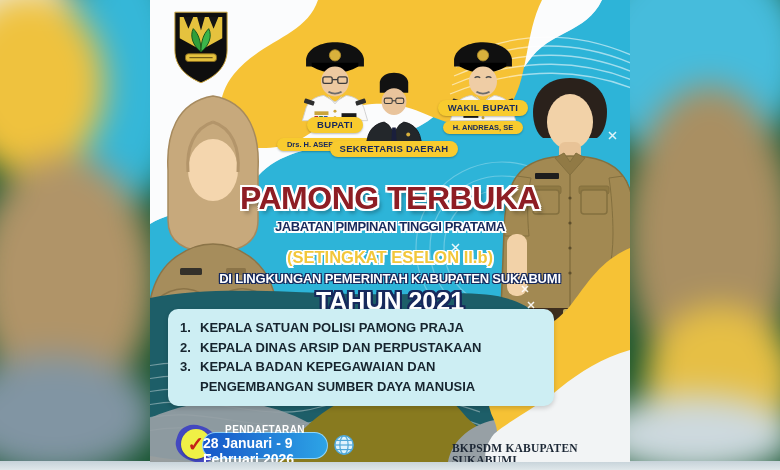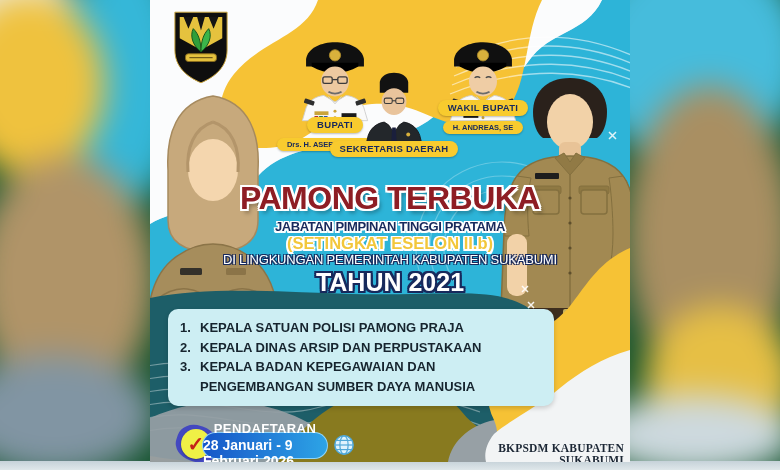--- a/index.html
+++ b/index.html
@@ -34,24 +34,24 @@
   .headline{position:absolute;left:0;top:182px;width:480px;text-align:center;
             z-index:6;line-height:1.05;}
   .hl-title{font-size:32px;font-weight:bold;letter-spacing:-.5px;
      color:var(--c-title-red,#8e1d24);
      text-shadow:-2px -2px 0 #fff,2px -2px 0 #fff,-2px 2px 0 #fff,2px 2px 0 #fff,
        -2px 0 0 #fff,2px 0 0 #fff,0 -2px 0 #fff,0 2px 0 #fff,3px 4px 4px rgba(0,0,0,.35);}
   .hl-l1{font-size:13px;font-weight:bold;letter-spacing:-.4px;margin-top:4px;
      color:var(--c-navy,#17295c);
      text-shadow:-1.5px -1.5px 0 #fff,1.5px -1.5px 0 #fff,-1.5px 1.5px 0 #fff,
        1.5px 1.5px 0 #fff,-1.5px 0 0 #fff,1.5px 0 0 #fff,0 -1.5px 0 #fff,0 1.5px 0 #fff;}
-  .hl-l2{font-size:16.5px;font-weight:bold;margin-top:2px;color:#f2c73b;
+  .hl-l2{font-size:16.5px;font-weight:bold;margin-top:16px;color:#f2c73b;
      text-shadow:-1.5px -1.5px 0 #fff,1.5px -1.5px 0 #fff,-1.5px 1.5px 0 #fff,
        1.5px 1.5px 0 #fff,-1.5px 0 0 #fff,1.5px 0 0 #fff,0 -1.5px 0 #fff,0 1.5px 0 #fff;}
-  .hl-l3{font-size:13px;font-weight:normal;letter-spacing:-.2px;color:#fff;
+  .hl-l3{font-size:13px;font-weight:bold;letter-spacing:-.2px;margin-top:5px;color:#fff;
      text-shadow:-1.2px -1.2px 0 var(--c-navy,#17295c),1.2px -1.2px 0 var(--c-navy,#17295c),
        -1.2px 1.2px 0 var(--c-navy,#17295c),1.2px 1.2px 0 var(--c-navy,#17295c);text-align:center;}
   .hl-l4{font-size:25px;font-weight:bold;margin-top:3px;color:#fff;
      text-shadow:-2px -2px 0 var(--c-navy,#17295c),2px -2px 0 var(--c-navy,#17295c),
        -2px 2px 0 var(--c-navy,#17295c),2px 2px 0 var(--c-navy,#17295c),
        0 -2px 0 var(--c-navy,#17295c),0 2px 0 var(--c-navy,#17295c),
        -2px 0 0 var(--c-navy,#17295c),2px 0 0 var(--c-navy,#17295c);}
   
   .panel{position:absolute;left:18px;top:309px;width:362px;border-radius:10px;
      background:var(--c-list-bg,#cdeef3);z-index:6;padding:9px 12px 10px 12px;
@@ -63,26 +63,26 @@
   .bottom{position:absolute;left:0;top:0;width:480px;height:462px;z-index:7;pointer-events:none;}
   .indigo-blob{position:absolute;left:26px;top:426px;width:44px;height:36px;
      background:#4348c0;border-radius:50% 60% 55% 50%;transform:rotate(18deg);}
   .check-badge{position:absolute;left:31px;top:429px;width:30px;height:30px;border-radius:50%;
      background:#eff046;display:flex;align-items:center;justify-content:center;
      font-size:20px;font-weight:bold;color:#c42318;box-shadow:0 1px 2px rgba(0,0,0,.3);}
   .reg-pill{position:absolute;left:52px;top:432px;width:126px;height:27px;border-radius:14px;
      background:linear-gradient(90deg,var(--c-pill-blue-start,#1656c8),var(--c-pill-blue-end,#2da4e6));
      border:1.5px solid rgba(160,225,255,.85);box-sizing:border-box;
      display:flex;flex-direction:column;align-items:center;justify-content:center;color:#fff;}
-  .reg-label{font-size:13px;font-weight:bold;letter-spacing:.4px;line-height:1.15;}
+  .reg-label{font-size:10px;font-weight:bold;letter-spacing:.4px;line-height:1.15;}
   .reg-period{font-size:14px;font-weight:bold;line-height:1.15;}
   .globe{position:absolute;left:183px;top:434px;width:22px;height:22px;}
   .url{position:absolute;left:212px;top:438px;font-size:10.5px;color:#fff;
      letter-spacing:.2px;font-weight:bold;text-shadow:0 1px 1px rgba(0,0,0,.3);}
-  .watermark{position:absolute;left:302px;top:442px;width:172px;text-align:right;
+  .watermark{position:absolute;left:302px;top:442px;width:172px;text-align:left;
      font-family:"Liberation Serif",serif;font-weight:bold;font-size:11.5px;
      color:#1c2735;letter-spacing:.2px;}
 </style>
 </head>
 <body>
 
 <div id="stage">
 
   <div class="letterbox lb-left">
     <div class="blobs">

